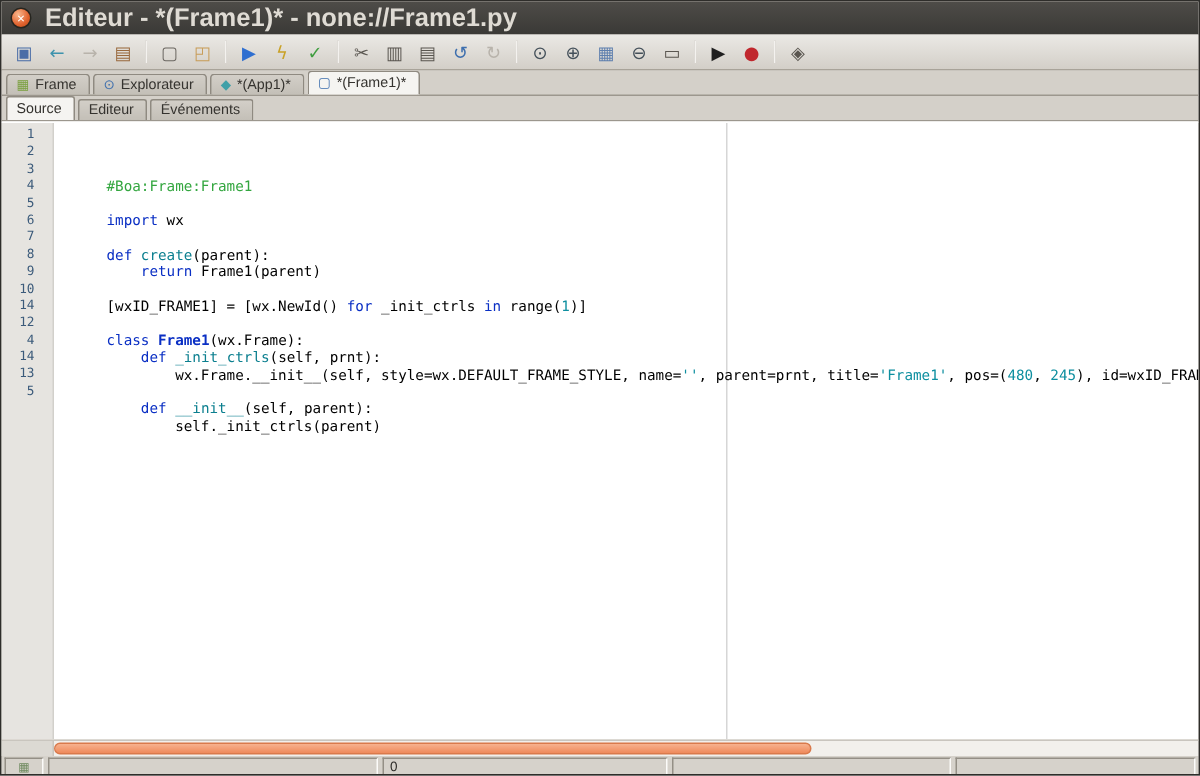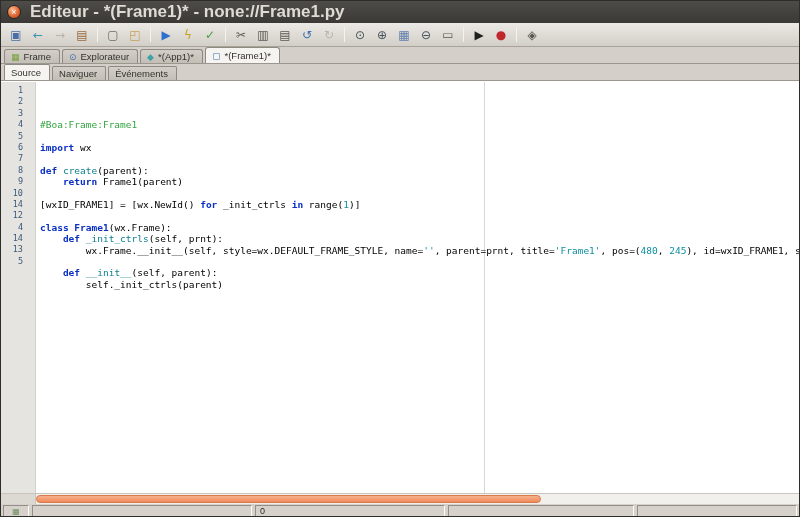--- a/index.html
+++ b/index.html
@@ -22,22 +22,22 @@
   .tab.active { background:#f5f4f1; height:16px; font-weight:normal; }
   .tab-ic { font:9px "DejaVu Sans", sans-serif; }
   .sub .tab { border-radius:2px 2px 0 0;align-items:center; }
 
   
   .editor { position:relative; height:412px; background:#fff; display:flex; overflow:hidden; border-top:1px solid #ffffff; }
   .gutter { width:35px; flex:0 0 auto; background:#e6e4e0; border-right:1px solid #d2d0cb; color:var(--gutter-fg); font:8.5px/11.4px "DejaVu Sans Mono", monospace; text-align:right; padding:3px 12px 0 0; }
   .ln { height:11.4px; }
   .code { position:relative; flex:1; padding:3px 0 0 4px; font:9.5px/11.4px "DejaVu Sans Mono", monospace; white-space:pre; overflow:hidden; color:var(--tok-plain); }
   .margin-line { position:absolute; top:0; bottom:0; left:448px; width:1px; background:#d6d6d6; }
-  .code-line { height:11.4px; position:relative; }
-  .tok-kw  { color:var(--tok-kw); font-weight:bold; }
+  .code-line { height:11.4px; position:relative;margin-left:31px; }
+  .tok-kw  { color:var(--tok-kw); font-weight:normal; }
   .tok-com { color:var(--tok-com); }
   .tok-num { color:var(--tok-num); }
   .tok-str { color:var(--tok-str); }
   .tok-fn  { color:var(--tok-fn); font-weight:normal; }
   .tok-cls { color:var(--tok-cls); font-weight:bold; }
   .tok-plain { color:var(--tok-plain); }
 
   
   .hscroll { height:11px; background:#f2f0ec; border-top:1px solid #c9c5be; position:relative; display:flex; }
   .hscroll-corner { width:35px; background:#dcd9d3; border-right:1px solid #c9c5be; }
@@ -111,21 +111,21 @@
         <span class="tab-ic" style="color: rgb(62, 111, 174);">▢</span>
         <span>*(Frame1)*</span>
       </div>
     </div>
 
   <div class="tab-row sub">
       <div class="tab active">
         <span>Source</span>
       </div>
       <div class="tab">
-        <span>Naviguer</span>
+        <span>Editeur</span>
       </div>
       <div class="tab">
         <span>Événements</span>
       </div>
     </div>
 
   <div class="editor">
     <div class="gutter">
         <div class="ln">1</div>
         <div class="ln">2</div>

